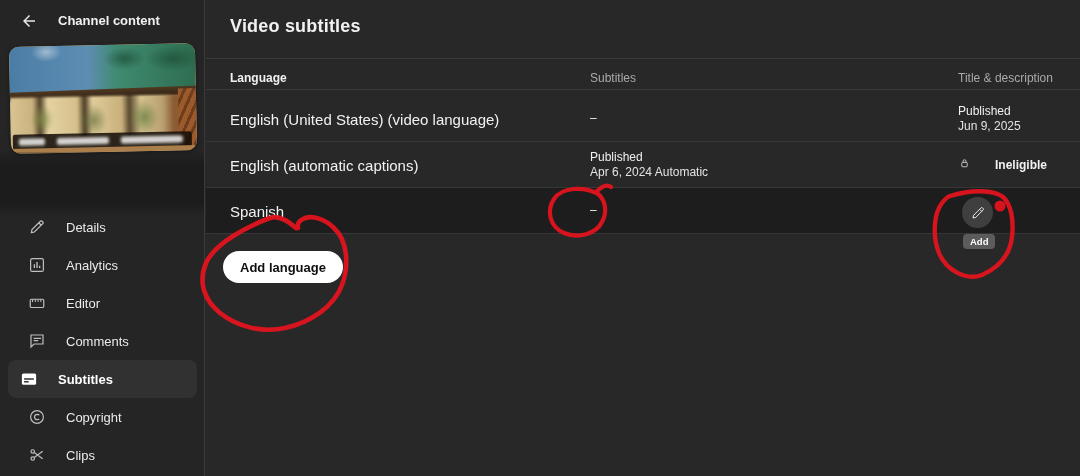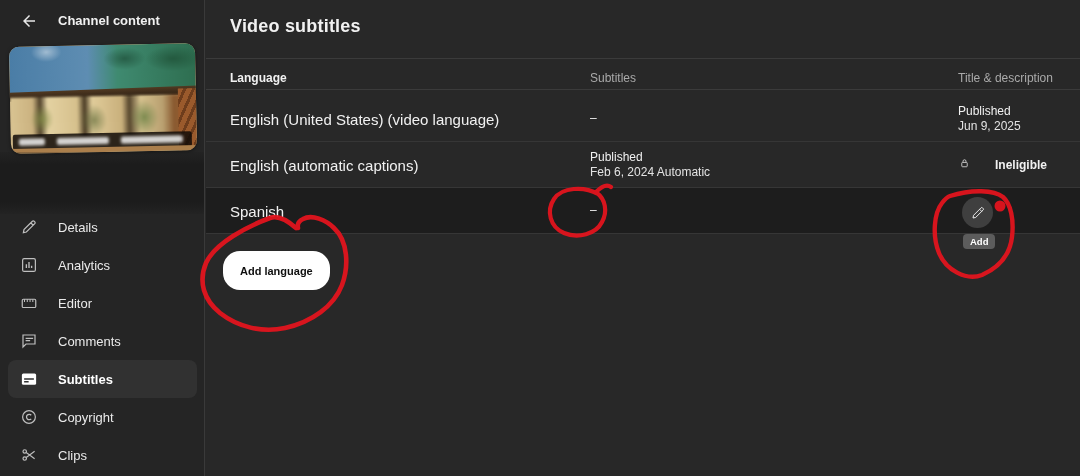--- a/index.html
+++ b/index.html
@@ -71,21 +71,21 @@
     position:absolute; left:0; top:102px; width:100%; height:5px; background:#ab7f4c;
   }
   .redact-block {
     position:absolute; left:0; top:152px; width:204px; height:62px;
     background:linear-gradient(180deg, rgba(27,27,27,.2), #1c1c1c 20%, #1c1c1c 80%, rgba(27,27,27,.2));
   }
   
   .menu { position:absolute; left:0; top:208px; width:205px; }
   .menu-item {
     position:relative; height:38px; display:flex; align-items:center; cursor:pointer;
-    padding-left:20px;
+    padding-left:28px;
   }
   .menu-item .mi-icon { width:18px; height:18px; display:flex; align-items:center; justify-content:center; }
   .menu-item .mi-icon svg { width:18px; height:18px; stroke:#bfbfbf; fill:none; stroke-width:1.6; }
   .menu-item .mi-label { margin-left:20px; font-size:13px; font-weight:500; color:#eaeaea; }
   .menu-item.selected { background:#313131; border-radius:8px; margin:0 8px; padding-left:12px; }
   .menu-item.selected .mi-label { font-weight:bold; color:#ffffff; }
   .menu-item.selected .mi-icon svg { stroke:#ffffff; }
   
   .main { position:absolute; left:206px; top:0; width:874px; height:476px; }
   .page-title {
@@ -125,23 +125,23 @@
     background:#3f3f3f; border:none; display:flex; align-items:center; justify-content:center;
     cursor:pointer;
   }
   .edit-btn svg { width:16px; height:16px; stroke:#e9e9e9; fill:none; stroke-width:1.5; }
   .add-tooltip {
     position:absolute; left:757px; top:234px; min-width:29px; height:15px;
     background:#5c5c5c; border-radius:4px; color:#ffffff; font-size:9.5px; font-weight:bold;
     display:flex; align-items:center; justify-content:center; padding:0 7px;
   }
   .add-language-btn {
-    position:absolute; left:17px; top:251px; height:39px; padding:0 17px;
+    position:absolute; left:17px; top:251px; height:32px; padding:0 17px;
     background:#ffffff; color:#0f0f0f; font-family:"Liberation Sans",sans-serif;
-    font-size:11px; font-weight:bold; border:none; border-radius:17px; cursor:pointer;
+    font-size:13px; font-weight:bold; border:none; border-radius:17px; cursor:pointer;
   }
   
   .annotation-overlay {
     position:absolute; left:0; top:0; width:1080px; height:476px;
     pointer-events:none; z-index:50;
   }
   .annotation-overlay path { fill:none; stroke-linecap:round; stroke-linejoin:round; }
 </style>
 </head>
 <body>
@@ -261,21 +261,21 @@
     <span class="cell-td">
       <div class="line1">Published</div>
       <div class="line2">Jun 9, 2025</div>
     </span>
   </div>
 
   <div class="trow trow-2">
     <span class="cell-lang">English (automatic captions)</span>
     <span class="cell-sub two-line">
       <div class="line1">Published</div>
-      <div class="line2">Feb 6, 2024 Automatic</div>
+      <div class="line2">Apr 6, 2024 Automatic</div>
     </span>
     <span class="cell-td cell-td-inline">
       <span class="lock">
         <svg viewBox="0 0 24 24">
             <rect x="7" y="10" width="10" height="8" rx="1.3"></rect>
             <path d="M9.3 10V7.8a2.7 2.7 0 015.4 0V10"></path>
           </svg>
       </span>
       <span class="line1">Ineligible</span>
     </span>

